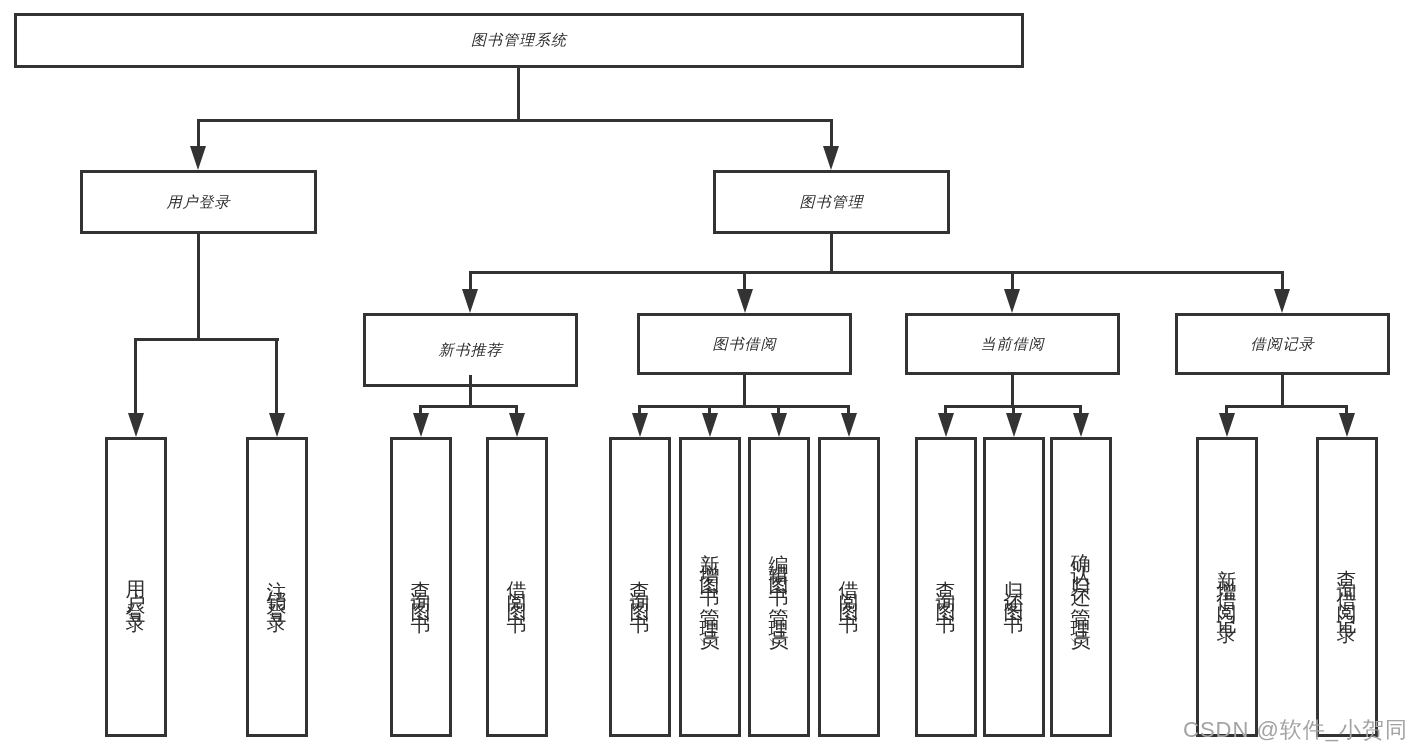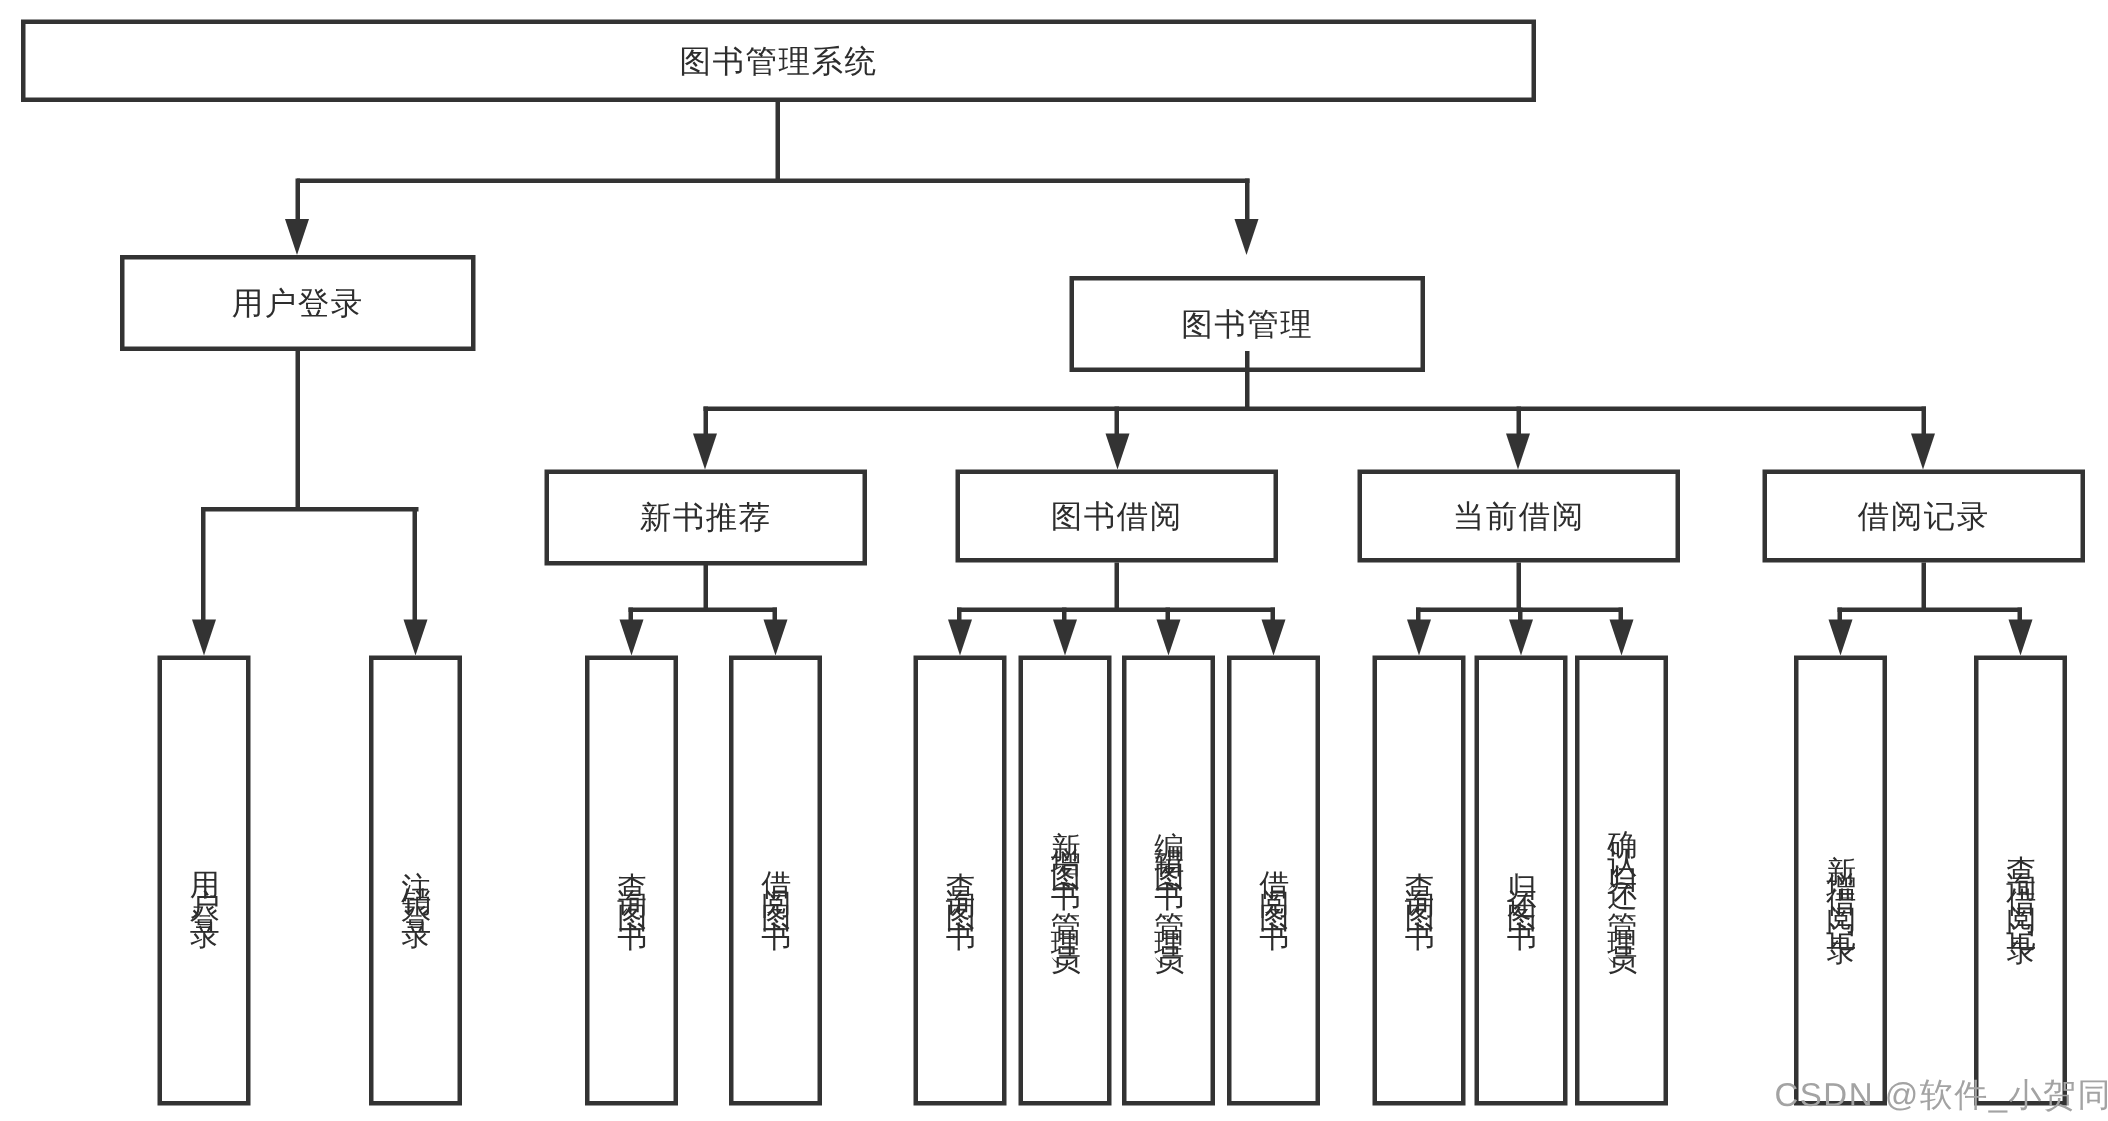--- a/index.html
+++ b/index.html
@@ -13,23 +13,24 @@
     background:#ffffff;
     font-family:"Liberation Sans", sans-serif;
     overflow:hidden;
   }
   .node{
     position:absolute;
     box-sizing:border-box;
     border:3px solid var(--line);
     background:#ffffff;
     display:flex;align-items:center;justify-content:center;
-    font-size:21px;color:var(--text);
+    font-size:15px;color:var(--text);
     letter-spacing:1px;
     white-space:nowrap;
+    font-style:italic;
   }
   .leaf{
     position:absolute;
     box-sizing:border-box;
     border:3px solid var(--line);
     background:#ffffff;
     width:62px;height:300px;top:437px;
     display:flex;align-items:center;justify-content:center;
     writing-mode:vertical-rl;
     text-orientation:mixed;
@@ -64,41 +65,41 @@
   <div class="node" style="left:14px;top:13px;width:1010px;height:55px;">图书管理系统</div>
 
   <div class="vline" style="left:517px;top:68px;height:53px;"></div>
   <div class="hline" style="left:198px;top:119px;width:635px;"></div>
   <div class="vline" style="left:197px;top:119px;height:27px;"></div>
   <div class="arrow" style="left:190px;top:146px;"></div>
   <div class="vline" style="left:830px;top:119px;height:27px;"></div>
   <div class="arrow" style="left:823px;top:146px;"></div>
 
   <div class="node" style="left:80px;top:170px;width:237px;height:64px;">用户登录</div>
-  <div class="node" style="left:713px;top:170px;width:237px;height:64px;margin-top:14px;">图书管理</div>
+  <div class="node" style="left:713px;top:170px;width:237px;height:64px;">图书管理</div>
 
   <div class="vline" style="left:197px;top:234px;height:106px;"></div>
   <div class="hline" style="left:134px;top:338px;width:145px;"></div>
   <div class="vline" style="left:134px;top:338px;height:76px;"></div>
   <div class="arrow" style="left:128px;top:413px;"></div>
   <div class="vline" style="left:275px;top:338px;height:76px;"></div>
   <div class="arrow" style="left:269px;top:413px;"></div>
 
   <div class="vline" style="left:830px;top:234px;height:40px;"></div>
   <div class="hline" style="left:469px;top:271px;width:815px;"></div>
   <div class="vline" style="left:469px;top:271px;height:20px;"></div>
   <div class="arrow" style="left:462px;top:289px;"></div>
   <div class="vline" style="left:743px;top:271px;height:20px;"></div>
   <div class="arrow" style="left:737px;top:289px;"></div>
   <div class="vline" style="left:1011px;top:271px;height:20px;"></div>
   <div class="arrow" style="left:1004px;top:289px;"></div>
   <div class="vline" style="left:1281px;top:271px;height:20px;"></div>
   <div class="arrow" style="left:1274px;top:289px;"></div>
 
-  <div class="node" style="left:363px;top:313px;width:215px;height:64px;text-align:center;">新书推荐</div>
+  <div class="node" style="left:363px;top:313px;width:215px;height:74px;text-align:center;">新书推荐</div>
   <div class="node" style="left:637px;top:313px;width:215px;height:62px;">图书借阅</div>
   <div class="node" style="left:1175px;top:313px;width:215px;height:62px;">借阅记录</div>
   <div class="node" style="left:905px;top:313px;width:215px;height:62px;">当前借阅</div>
 
   <div class="vline" style="left:469px;top:375px;height:33px;"></div>
   <div class="hline" style="left:419px;top:405px;width:99px;"></div>
   <div class="vline" style="left:419px;top:405px;height:10px;"></div>
   <div class="arrow" style="left:413px;top:413px;"></div>
   <div class="vline" style="left:515px;top:405px;height:10px;"></div>
   <div class="arrow" style="left:509px;top:413px;"></div>

